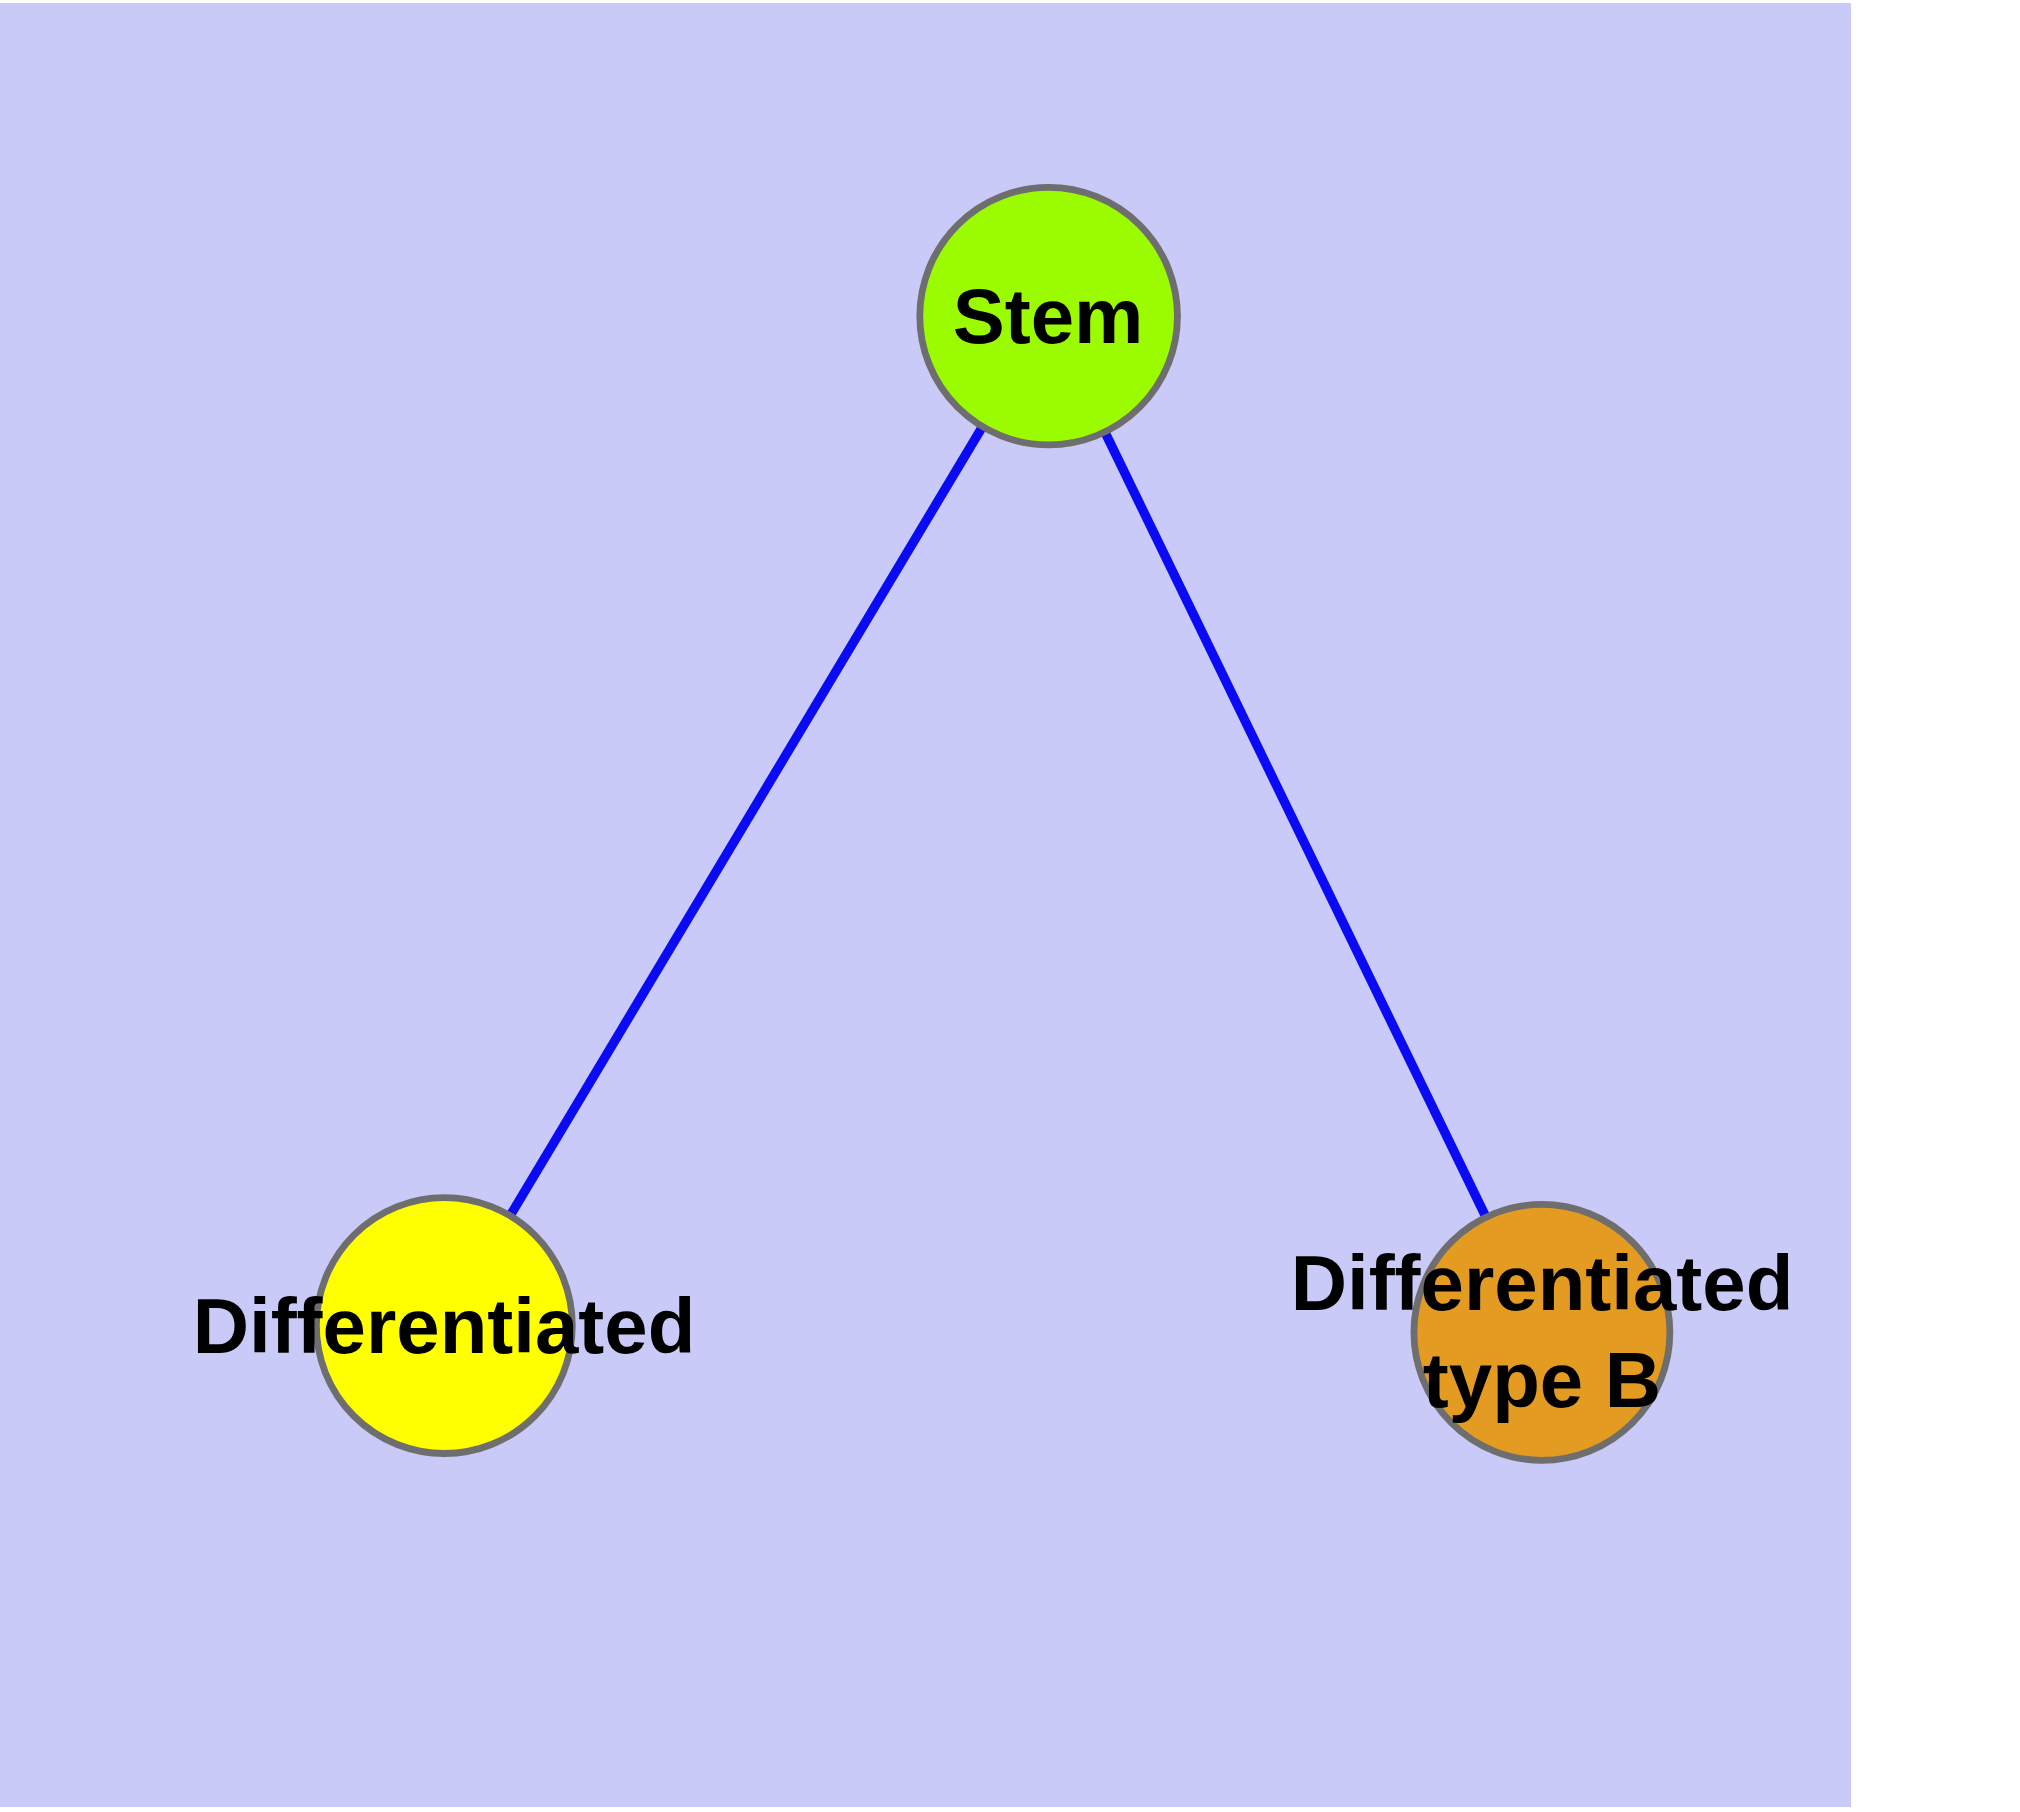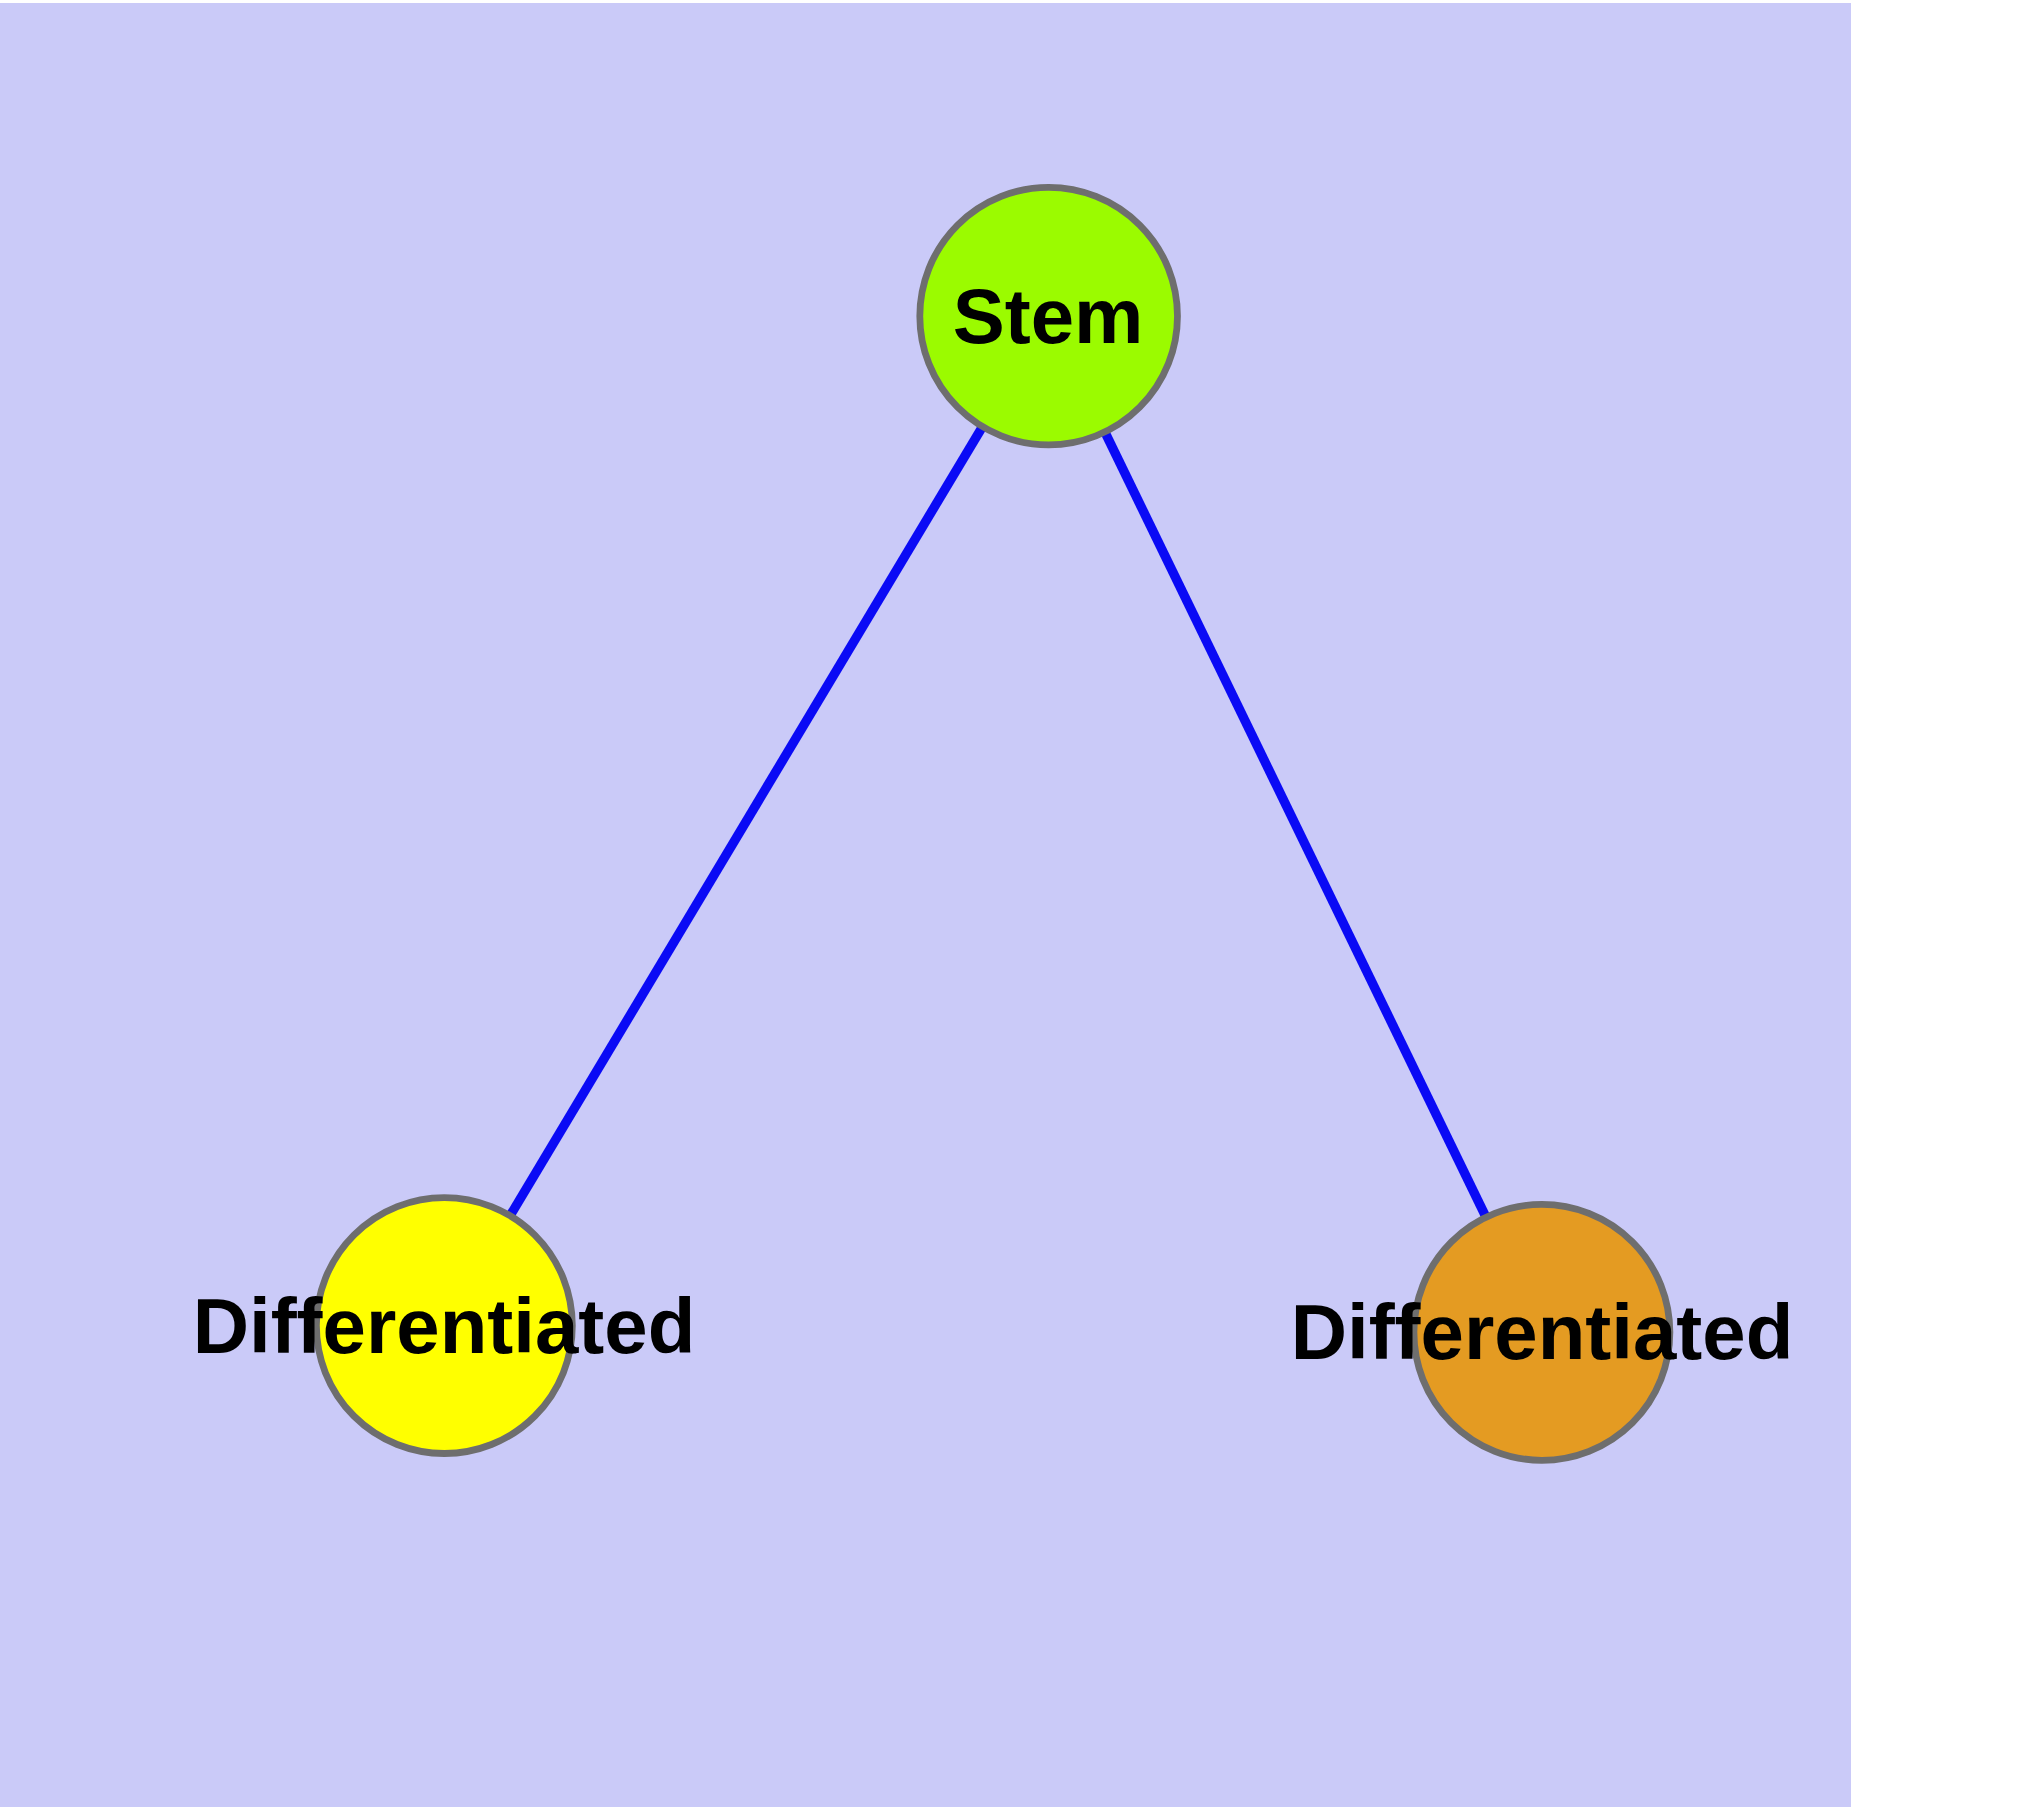--- a/index.html
+++ b/index.html
@@ -66,15 +66,16 @@
   </svg>
 
   <div class="node-label" style="left:1048px; top:316px;">Stem</div>
 
   <div class="node-label" style="left:444px; top:1326px;">
     <div>Differentiated</div>
   </div>
 
   <div class="node-label" style="left:1542px; top:1332px;">
     <div>Differentiated</div>
+    <div>type B</div>
   </div>
 </div>
 
 
 </body></html>

